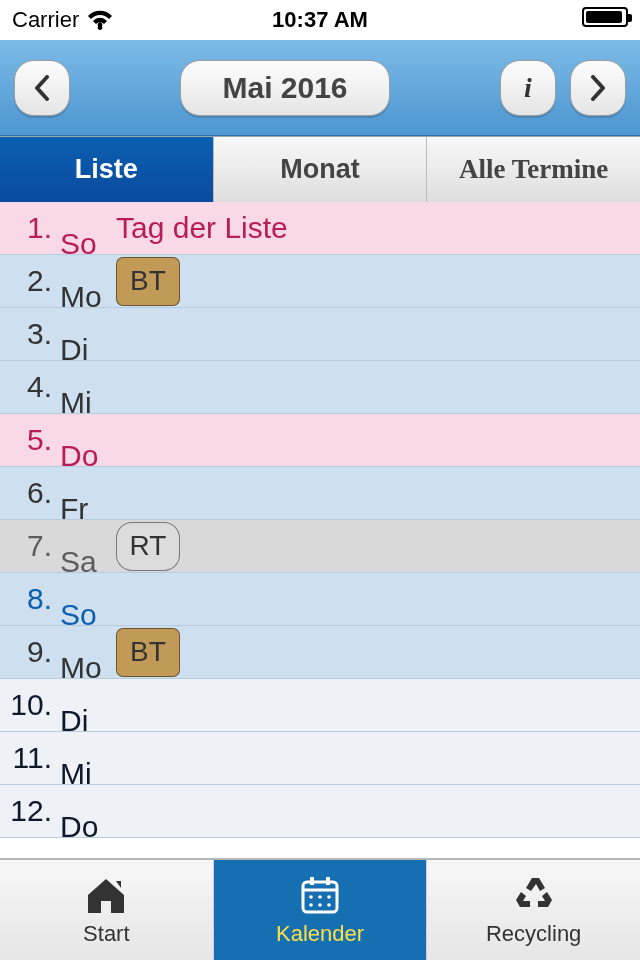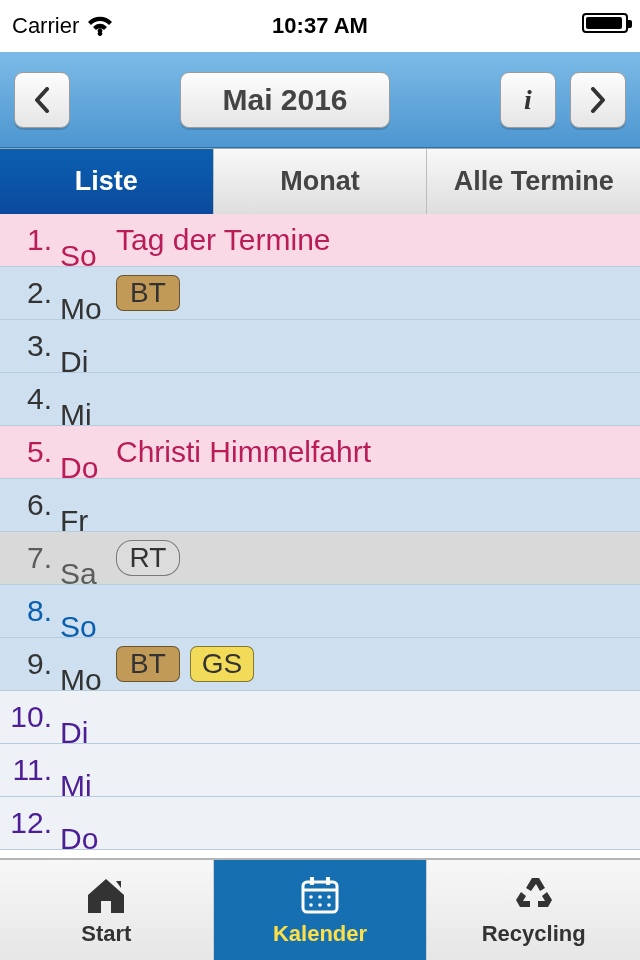--- a/index.html
+++ b/index.html
@@ -1,67 +1,67 @@
 <!DOCTYPE html>
 <html><head>
 <meta charset="utf-8">
 <style>
   * { box-sizing: border-box; margin: 0; padding: 0; }
   html, body { width: 640px; height: 960px; overflow: hidden; font-family: "Helvetica Neue", Helvetica, Arial, sans-serif; }
   body { background: #fff; display: flex; flex-direction: column; }
 
   
-  .statusbar { height: 52px; background: #fff; display: flex; align-items: center; justify-content: space-between; padding: 0 12px; font-size: 22px; font-weight: 500; color: #000; }
+  .statusbar { height: 40px; background: #fff; display: flex; align-items: center; justify-content: space-between; padding: 0 12px; font-size: 22px; font-weight: 500; color: #000; }
   .statusbar .left { display: flex; align-items: center; gap: 8px; font-size: 22px; }
   .statusbar .center { position: absolute; left: 50%; transform: translateX(-50%); font-weight: 600; }
   .wifi { display: inline-block; }
   .battery { width: 46px; height: 20px; border: 2px solid #000; border-radius: 4px; position: relative; display: inline-block; }
   .battery::after { content:""; position:absolute; right:-6px; top:5px; width:4px; height:8px; background:#000; border-radius:0 2px 2px 0;}
   .battery .fill { position:absolute; left:2px; top:2px; bottom:2px; width:36px; background:#000; border-radius:2px; }
 
   
   .navbar { height: 96px; background: linear-gradient(#7cbbe7,#4d96d0); display: flex; align-items: center; justify-content: space-between; padding: 0 14px; border-bottom: 1px solid #2d6fa6; }
   .btn3d {
     background: linear-gradient(#fdfdfd,#e5e5e5);
     border: 1px solid #9c9c9c;
-    border-radius: 9px;
+    border-radius: 20px;
     box-shadow: 0 2px 0 rgba(0,0,0,.15), inset 0 1px 0 #fff;
     color: #333; font-weight: 700; display:flex; align-items:center; justify-content:center;
     cursor: pointer;
   }
   .nav-side { width:56px; height:56px; font-size: 28px; }
   .nav-title { width: 210px; height:56px; font-size: 30px; color:#444; }
   .nav-info { width:56px; height:56px; font-size:28px; font-family: Georgia, serif; font-style: italic; font-weight: 700; }
   .nav-right-group { display:flex; gap:14px; }
 
   
   .seg { display:flex; height:66px; border-top:1px solid #9aa; }
   .seg .segbtn { flex:1; display:flex; align-items:center; justify-content:center; font-size:27px; font-weight:700; cursor:pointer; border-right:1px solid #bcbcbc; }
-  .seg .segbtn:last-child { border-right:none; }
+  .seg .segbtn:last-child { border-right:none;font-family:Liberation Serif, serif; }
   .seg .active { background: linear-gradient(#0b5fb0,#0a4a9e); color:#fff; }
   .seg .inactive { background: linear-gradient(#f8f8f8,#dedede); color:#444; }
 
   
   .list { flex:1; overflow:hidden; background:#fff; }
   .row { height:53px; display:flex; align-items:center; padding:0 10px 0 0; border-bottom:1px solid #b6cde0; font-size:30px; }
   .row.blue { background:#cee0f0; color:#333; }
   .row.pink { background:#f9d9e5; color:#ba1c57; }
   .row.grey { background:#d9d9d9; color:#5c5c5c; }
-  .row.white { background:#eef2f6; color:#4c1d95; }
+  .row.white { background:#eef2f6; color:#0f172a; }
   .row.sunblue { color:#0b5fb0; font-weight:500; }
   .daynum { width:56px; text-align:right; padding-right:4px; }
   .dayabbr { width:50px; padding-left:4px;margin-top:32px; }
   .row .extra { margin-left:10px; }
-  .badge { display:inline-flex; align-items:center; justify-content:center; width:64px; height:36px; border-radius:7px; font-size:28px; font-weight:500; margin-left:10px; border:1.5px solid rgba(0,0,0,.45); }
+  .badge { display:inline-flex; align-items:center; justify-content:center; width:64px; height:49px; border-radius:7px; font-size:28px; font-weight:500; margin-left:10px; border:1.5px solid rgba(0,0,0,.45); }
   .badge.brown { background:#c29a57; color:#333; }
   .badge.grey  { background:#dcdcdc; color:#333;border-radius:16px; }
   .badge.yellow{ background:#f1db58; color:#333; }
 
   
-  .tabbar { height:102px; display:flex; border-top:2px solid #b5b5b5; background:linear-gradient(#f7f7f7,#e6e6e6);font-weight:bold; }
+  .tabbar { height:102px; display:flex; border-top:2px solid #b5b5b5; background:linear-gradient(#f7f7f7,#e6e6e6); }
   .tab { flex:1; display:flex; flex-direction:column; align-items:center; justify-content:center; gap:4px; font-size:22px; color:#333; cursor:pointer; border-right:1px solid #cfcfcf; }
   .tab:last-child{ border-right:none; }
   .tab.active { background:#156fb1; color:#fde047;text-align:center; }
   .tab .icon { height:44px; display:flex; align-items:center; justify-content:center; }
   .more-dots { display:flex; gap:6px; }
   .more-dots span{ width:10px; height:10px; background:#333; border-radius:2px; display:block; }
 
   svg { display:block; }
 </style>
 </head>
@@ -104,58 +104,56 @@
 <div class="seg" id="seg">
     <div class="segbtn active">Liste</div>
     <div class="segbtn inactive">Monat</div>
     <div class="segbtn inactive">Alle Termine</div>
   </div>
 
 <div class="list" id="list">
     <div class="row pink">
       <span class="daynum">1.</span>
       <span class="dayabbr">So</span>
-      <span class="extra">Tag der Termine</span>
+      <span class="extra">Tag der Liste</span>
     </div>
     <div class="row blue">
       <span class="daynum">2.</span>
       <span class="dayabbr">Mo</span>
       <span class="badge brown">BT</span>
     </div>
     <div class="row blue">
       <span class="daynum">3.</span>
       <span class="dayabbr">Di</span>
     </div>
     <div class="row blue">
       <span class="daynum">4.</span>
       <span class="dayabbr">Mi</span>
     </div>
     <div class="row pink">
       <span class="daynum">5.</span>
       <span class="dayabbr">Do</span>
-      <span class="extra">Christi Himmelfahrt</span>
     </div>
     <div class="row blue">
       <span class="daynum">6.</span>
       <span class="dayabbr">Fr</span>
     </div>
     <div class="row grey">
       <span class="daynum">7.</span>
       <span class="dayabbr">Sa</span>
       <span class="badge grey">RT</span>
     </div>
     <div class="row blue sunblue">
       <span class="daynum">8.</span>
       <span class="dayabbr">So</span>
     </div>
     <div class="row blue">
       <span class="daynum">9.</span>
       <span class="dayabbr">Mo</span>
       <span class="badge brown">BT</span>
-      <span class="badge yellow">GS</span>
     </div>
     <div class="row white">
       <span class="daynum">10.</span>
       <span class="dayabbr">Di</span>
     </div>
     <div class="row white">
       <span class="daynum">11.</span>
       <span class="dayabbr">Mi</span>
     </div>
     <div class="row white">

